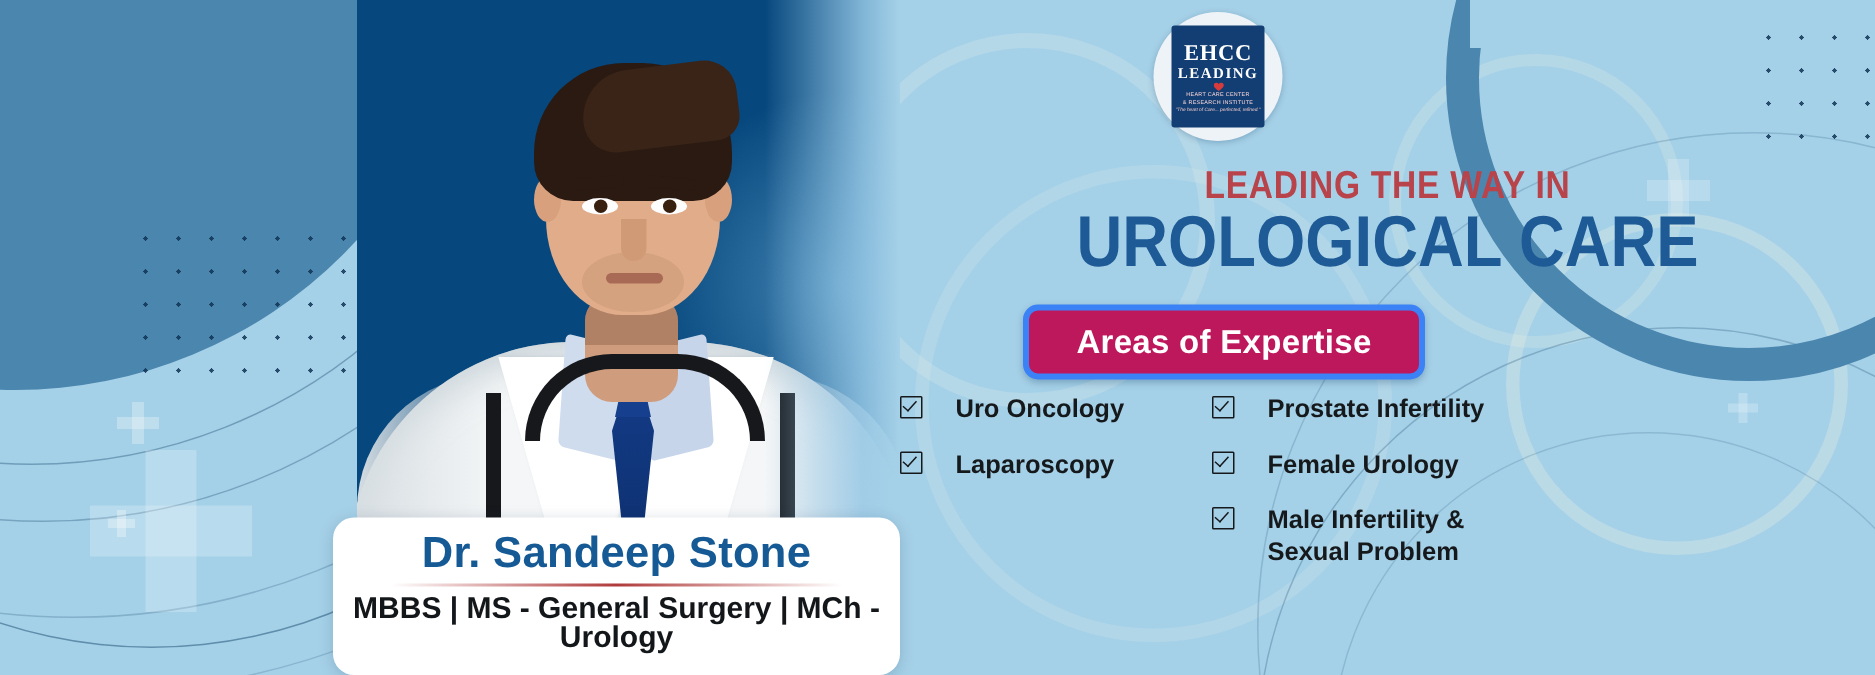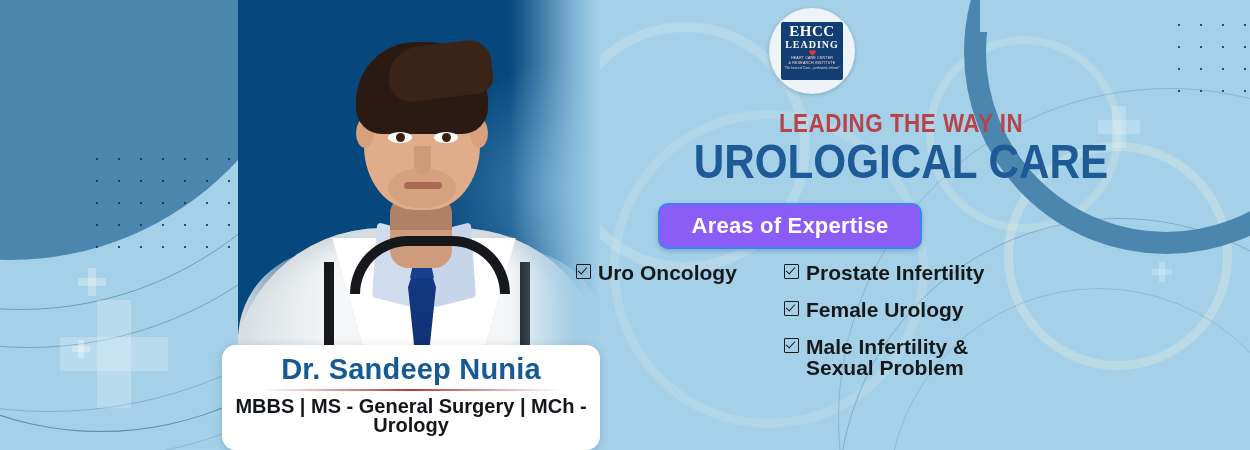--- a/index.html
+++ b/index.html
@@ -223,64 +223,64 @@
     border:2px solid #dde3e7;border-top:3px solid #dde3e7;background:rgba(225,232,236,.5);
   }
 
   
   .logo{
     position:absolute;left:769px;top:8px;width:86px;height:86px;border-radius:50%;
     background:#eef3f7;box-shadow:0 1px 4px rgba(0,40,80,.25);
     display:flex;align-items:center;justify-content:center;
   }
   .logo-inner{width:62px;height:56px;background:#123e73;border-radius:2px;
-    display:flex;flex-direction:column;align-items:center;justify-content:flex-start;padding-top:2px;}
+    display:flex;flex-direction:column;align-items:center;justify-content:flex-start;padding-top:12px;}
   .logo-ehcc{
     color:#ffffff;font-weight:bold;font-size:15px;letter-spacing:.5px;line-height:15px;
     font-family:"Liberation Serif", serif;
   }
   .logo-eternal{
     color:#ffffff;font-size:10px;font-weight:bold;letter-spacing:1px;line-height:11px;
     font-family:"Liberation Serif", serif;
   }
   .logo-sub{color:#ffd9d9;font-size:3.6px;line-height:5px;letter-spacing:.2px;white-space:nowrap;}
   .logo-tag{color:#f0c9c9;font-size:3.2px;line-height:5px;font-style:italic;white-space:nowrap;}
   .logo-heartline{
     width:54px;height:6px;background:transparent;display:flex;align-items:center;justify-content:center;
   }
 
   
-  .content{position:absolute;left:576px;top:0;width:650px;height:320px;}
+  .content{position:absolute;left:600px;top:0;width:650px;height:320px;}
   .kicker{
     position:absolute;left:0;top:108px;width:650px;text-align:center;
     color:#b8434a;font-size:26px;font-weight:bold;letter-spacing:.6px;
     transform:scaleX(.86);transform-origin:center;
     font-family:"Liberation Sans Narrow","Liberation Sans",sans-serif;
   }
   .headline{
     position:absolute;left:0;top:137px;width:650px;text-align:center;
     color:#1d5a96;font-size:48px;font-weight:bold;letter-spacing:0px;line-height:50px;
     transform:scaleX(.88);transform-origin:center;
     font-family:"Liberation Sans Narrow","Liberation Sans",sans-serif;
   }
   .expertise-btn{
     position:absolute;left:82px;top:203px;width:260px;height:42px;
-    background:#8b5cf6;border:2px solid #3b82f6;border-radius:10px;
+    background:#be185d;border:4px solid #3b82f6;border-radius:10px;
     display:flex;align-items:center;justify-content:center;
     color:#ffffff;font-size:22px;font-weight:bold;letter-spacing:.2px;
     box-shadow:0 2px 5px rgba(0,40,80,.25);
   }
 
   .cols{position:absolute;left:0;top:262px;width:650px;display:flex;}
   .col{width:208px;}
   .col-left{margin-left:0px;}
   .col-right{margin-left:0px;}
   .item{
     display:flex;align-items:flex-start;margin-bottom:16px;
-    color:#16191c;font-size:21px;font-weight:bold;line-height:21px;
+    color:#16191c;font-size:17px;font-weight:bold;line-height:21px;gap:15px;
   }
   .item .box{
     flex:0 0 auto;margin-right:7px;margin-top:2px;
     width:13px;height:13px;border:1.6px solid #16191c;border-radius:1px;
     position:relative;
   }
   .item .box:after{
     content:"";position:absolute;left:2.6px;top:.4px;width:4px;height:8px;
     border:solid #16191c;border-width:0 1.8px 1.8px 0;transform:rotate(42deg);
   }
@@ -399,37 +399,41 @@
     <div class="kicker">LEADING THE WAY IN</div>
     <div class="headline">UROLOGICAL CARE</div>
     <div class="expertise-btn">Areas of Expertise</div>
 
     <div class="cols">
       <div class="col col-left">
         <div class="item">
           <span class="box"></span>
           <span class="txt">Uro Oncology</span>
         </div>
+        <div class="item">
+          <span class="box"></span>
+          <span class="txt">Laparoscopy</span>
+        </div>
       </div>
       <div class="col col-right">
         <div class="item">
           <span class="box"></span>
           <span class="txt">Prostate Infertility</span>
         </div>
         <div class="item">
           <span class="box"></span>
           <span class="txt">Female Urology</span>
         </div>
         <div class="item">
           <span class="box"></span>
           <span class="txt">Male Infertility &amp; Sexual Problem</span>
         </div>
       </div>
     </div>
   </div>
 
   <div class="namecard">
-    <div class="dr-name">Dr. Sandeep Nunia</div>
+    <div class="dr-name">Dr. Sandeep Stone</div>
     <div class="dr-rule"></div>
     <div class="dr-deg">MBBS | MS - General Surgery | MCh - Urology</div>
   </div>
 
 </div>
 
 </body></html>

